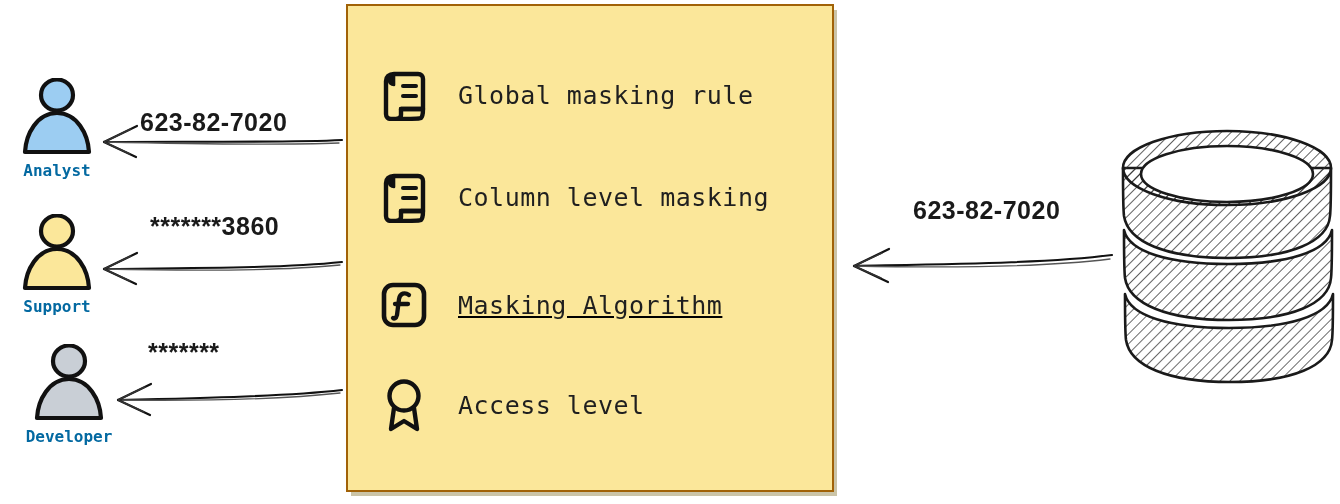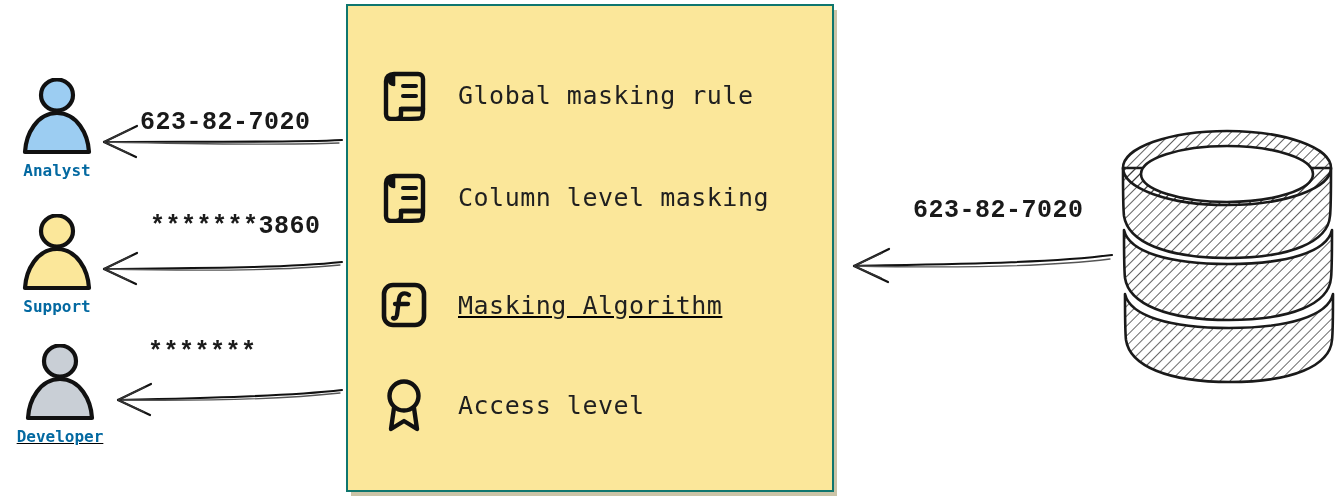--- a/index.html
+++ b/index.html
@@ -33,26 +33,26 @@
     font-size: 16px;
     font-weight: 700;
     color: #0369a1;
     letter-spacing: 0px;
     margin-top: 1px;
     white-space: nowrap;
   }
 
   #actor-analyst   { left: 2px;  top: 78px; }
   #actor-support   { left: 2px;  top: 214px; }
-  #actor-developer { left: 5px;  top: 344px; text-decoration: underline; }
+  #actor-developer { left: 14px;  top: 344px; }
 
   
   .flow-label {
     position: absolute;
-    font-family: Liberation Mono, monospace;
+    font-family: Liberation Sans, sans-serif;
     font-size: 25px;
     font-weight: 700;
     color: #1a1a1a;
     letter-spacing: 0.5px;
     white-space: nowrap;
   }
   #label-analyst   { left: 140px; top: 108px; }
   #label-support   { left: 150px; top: 212px; }
   #label-developer { left: 148px; top: 338px; }
   #label-db        { left: 913px; top: 196px; }
@@ -68,21 +68,21 @@
   #arrow-db        { left: 845px; top: 243px; }
 
   
   #rules-panel {
     position: absolute;
     left: 346px;
     top: 4px;
     width: 488px;
     height: 488px;
     background: #fbe79a;
-    border: 2px solid #0f766e;
+    border: 2px solid #a16207;
     box-sizing: border-box;
     box-shadow: 4px 5px 0 -1px rgba(140,125,60,0.45);
   }
   .rule-row {
     position: absolute;
     left: 28px;
     display: flex;
     align-items: center;
     gap: 26px;
     width: 440px;

